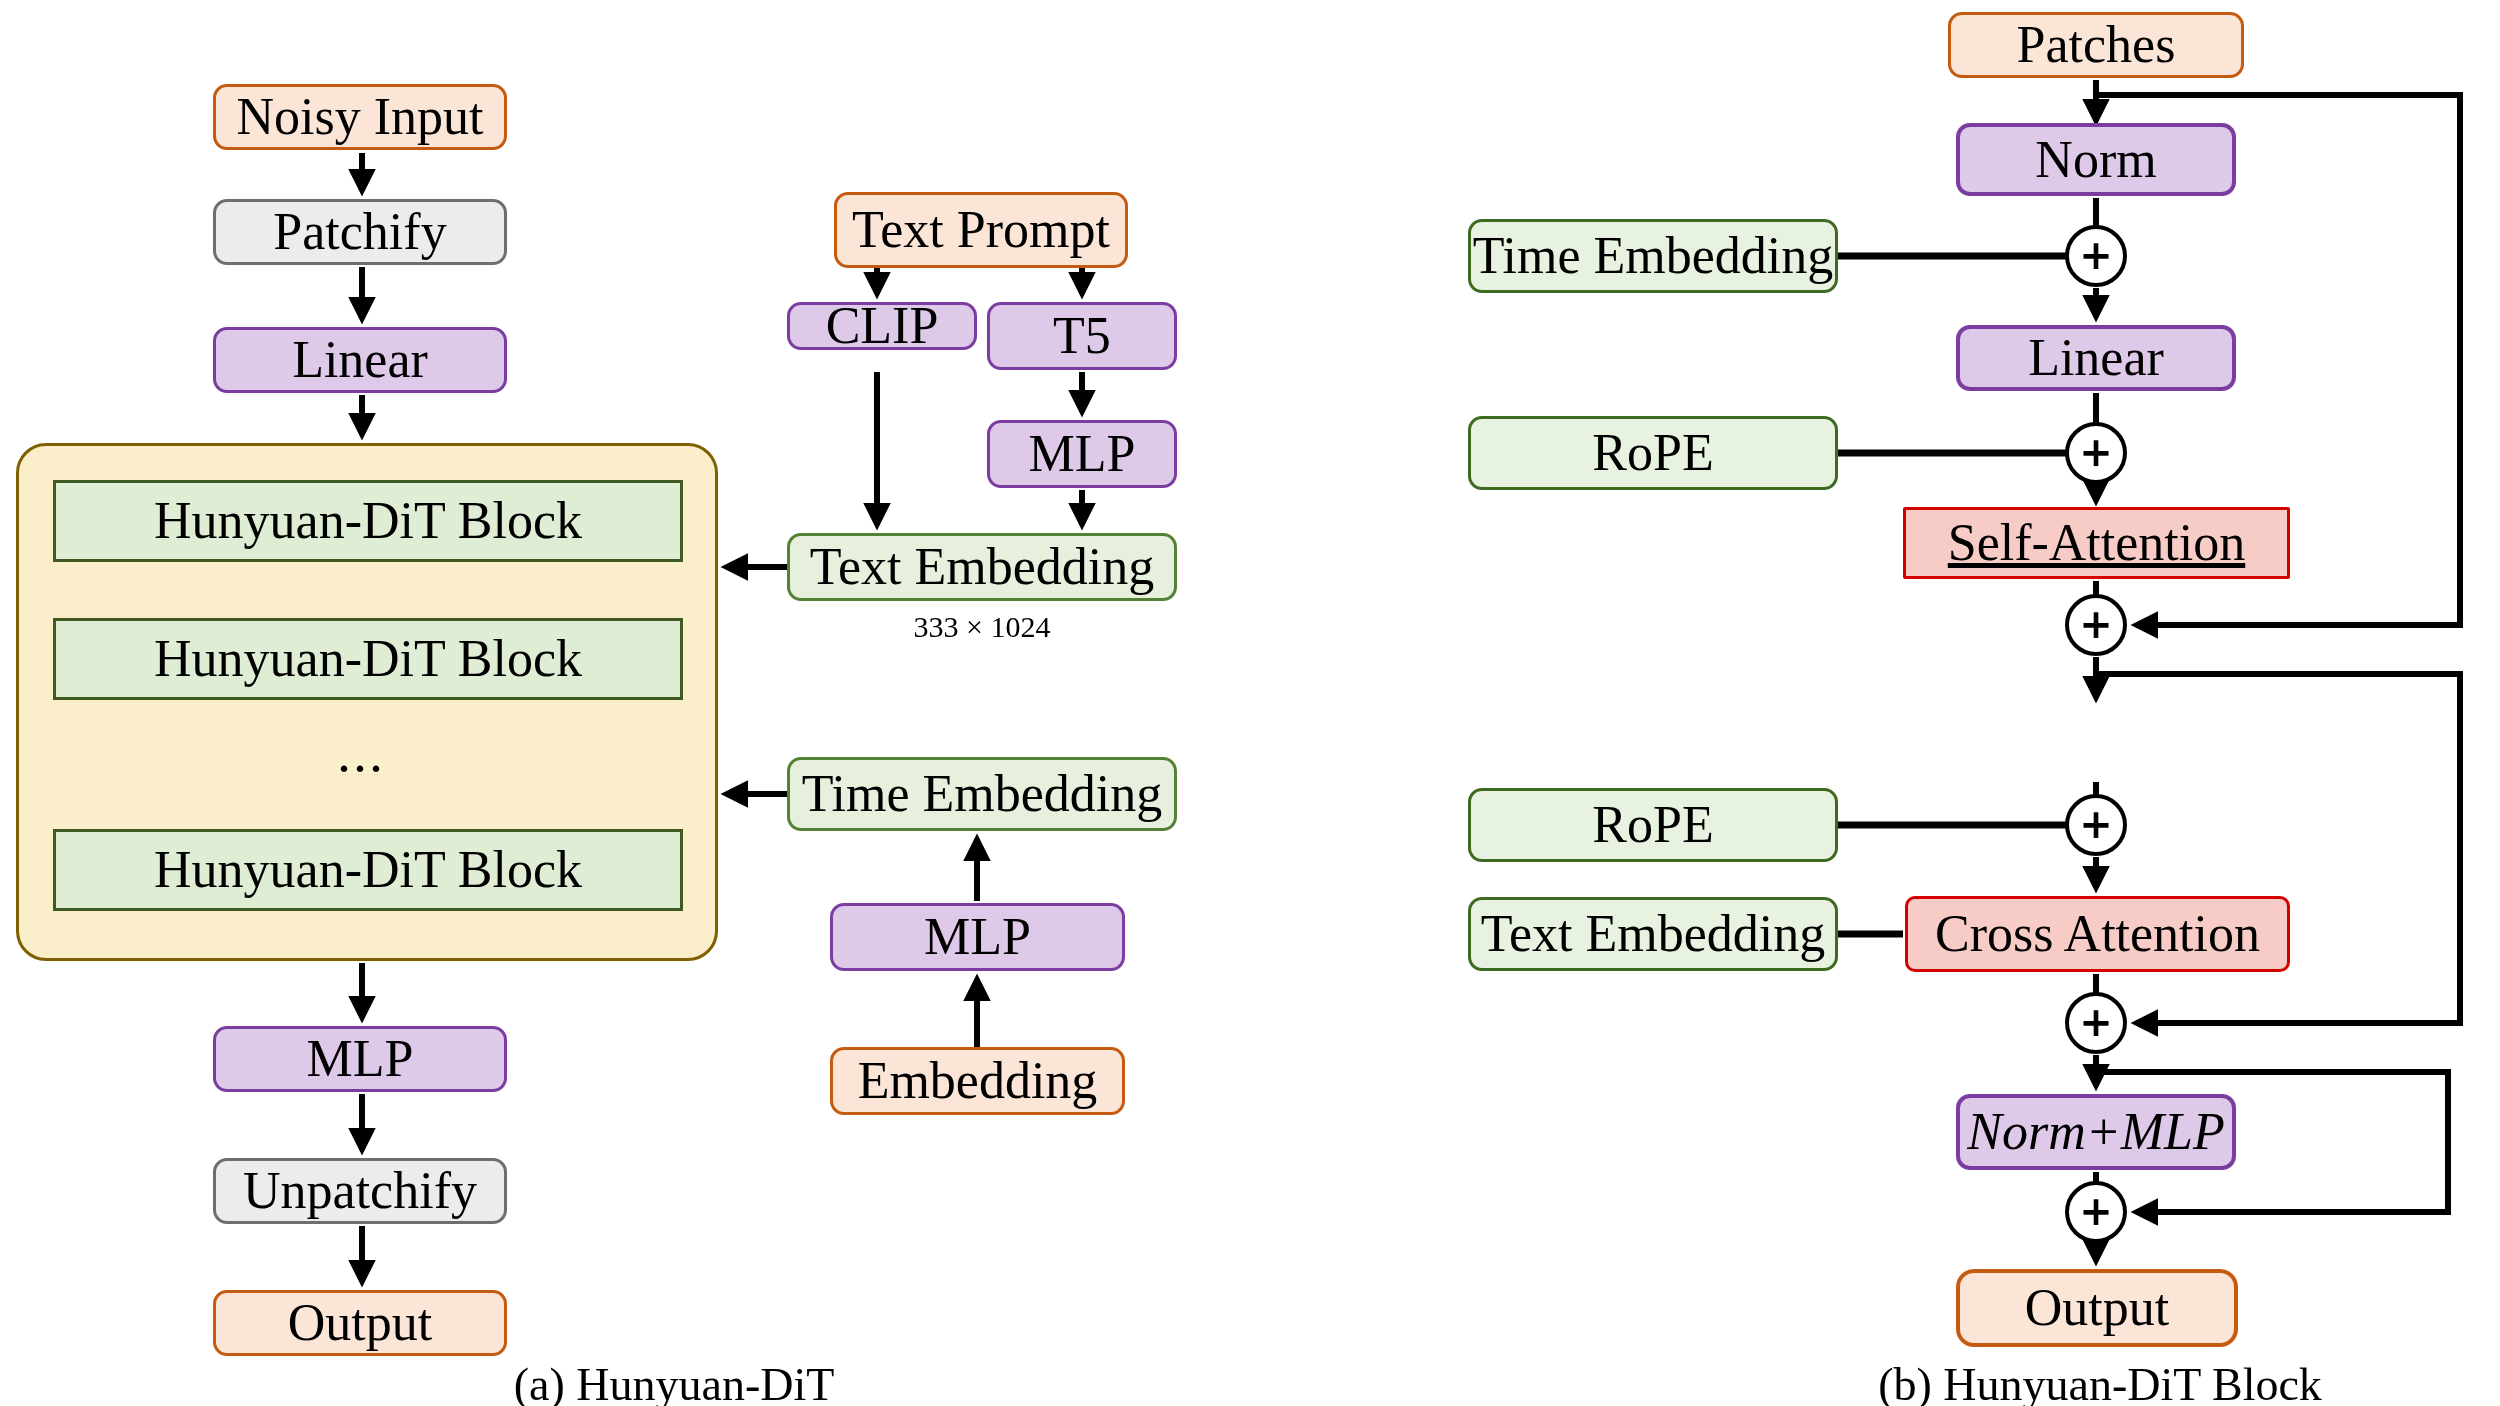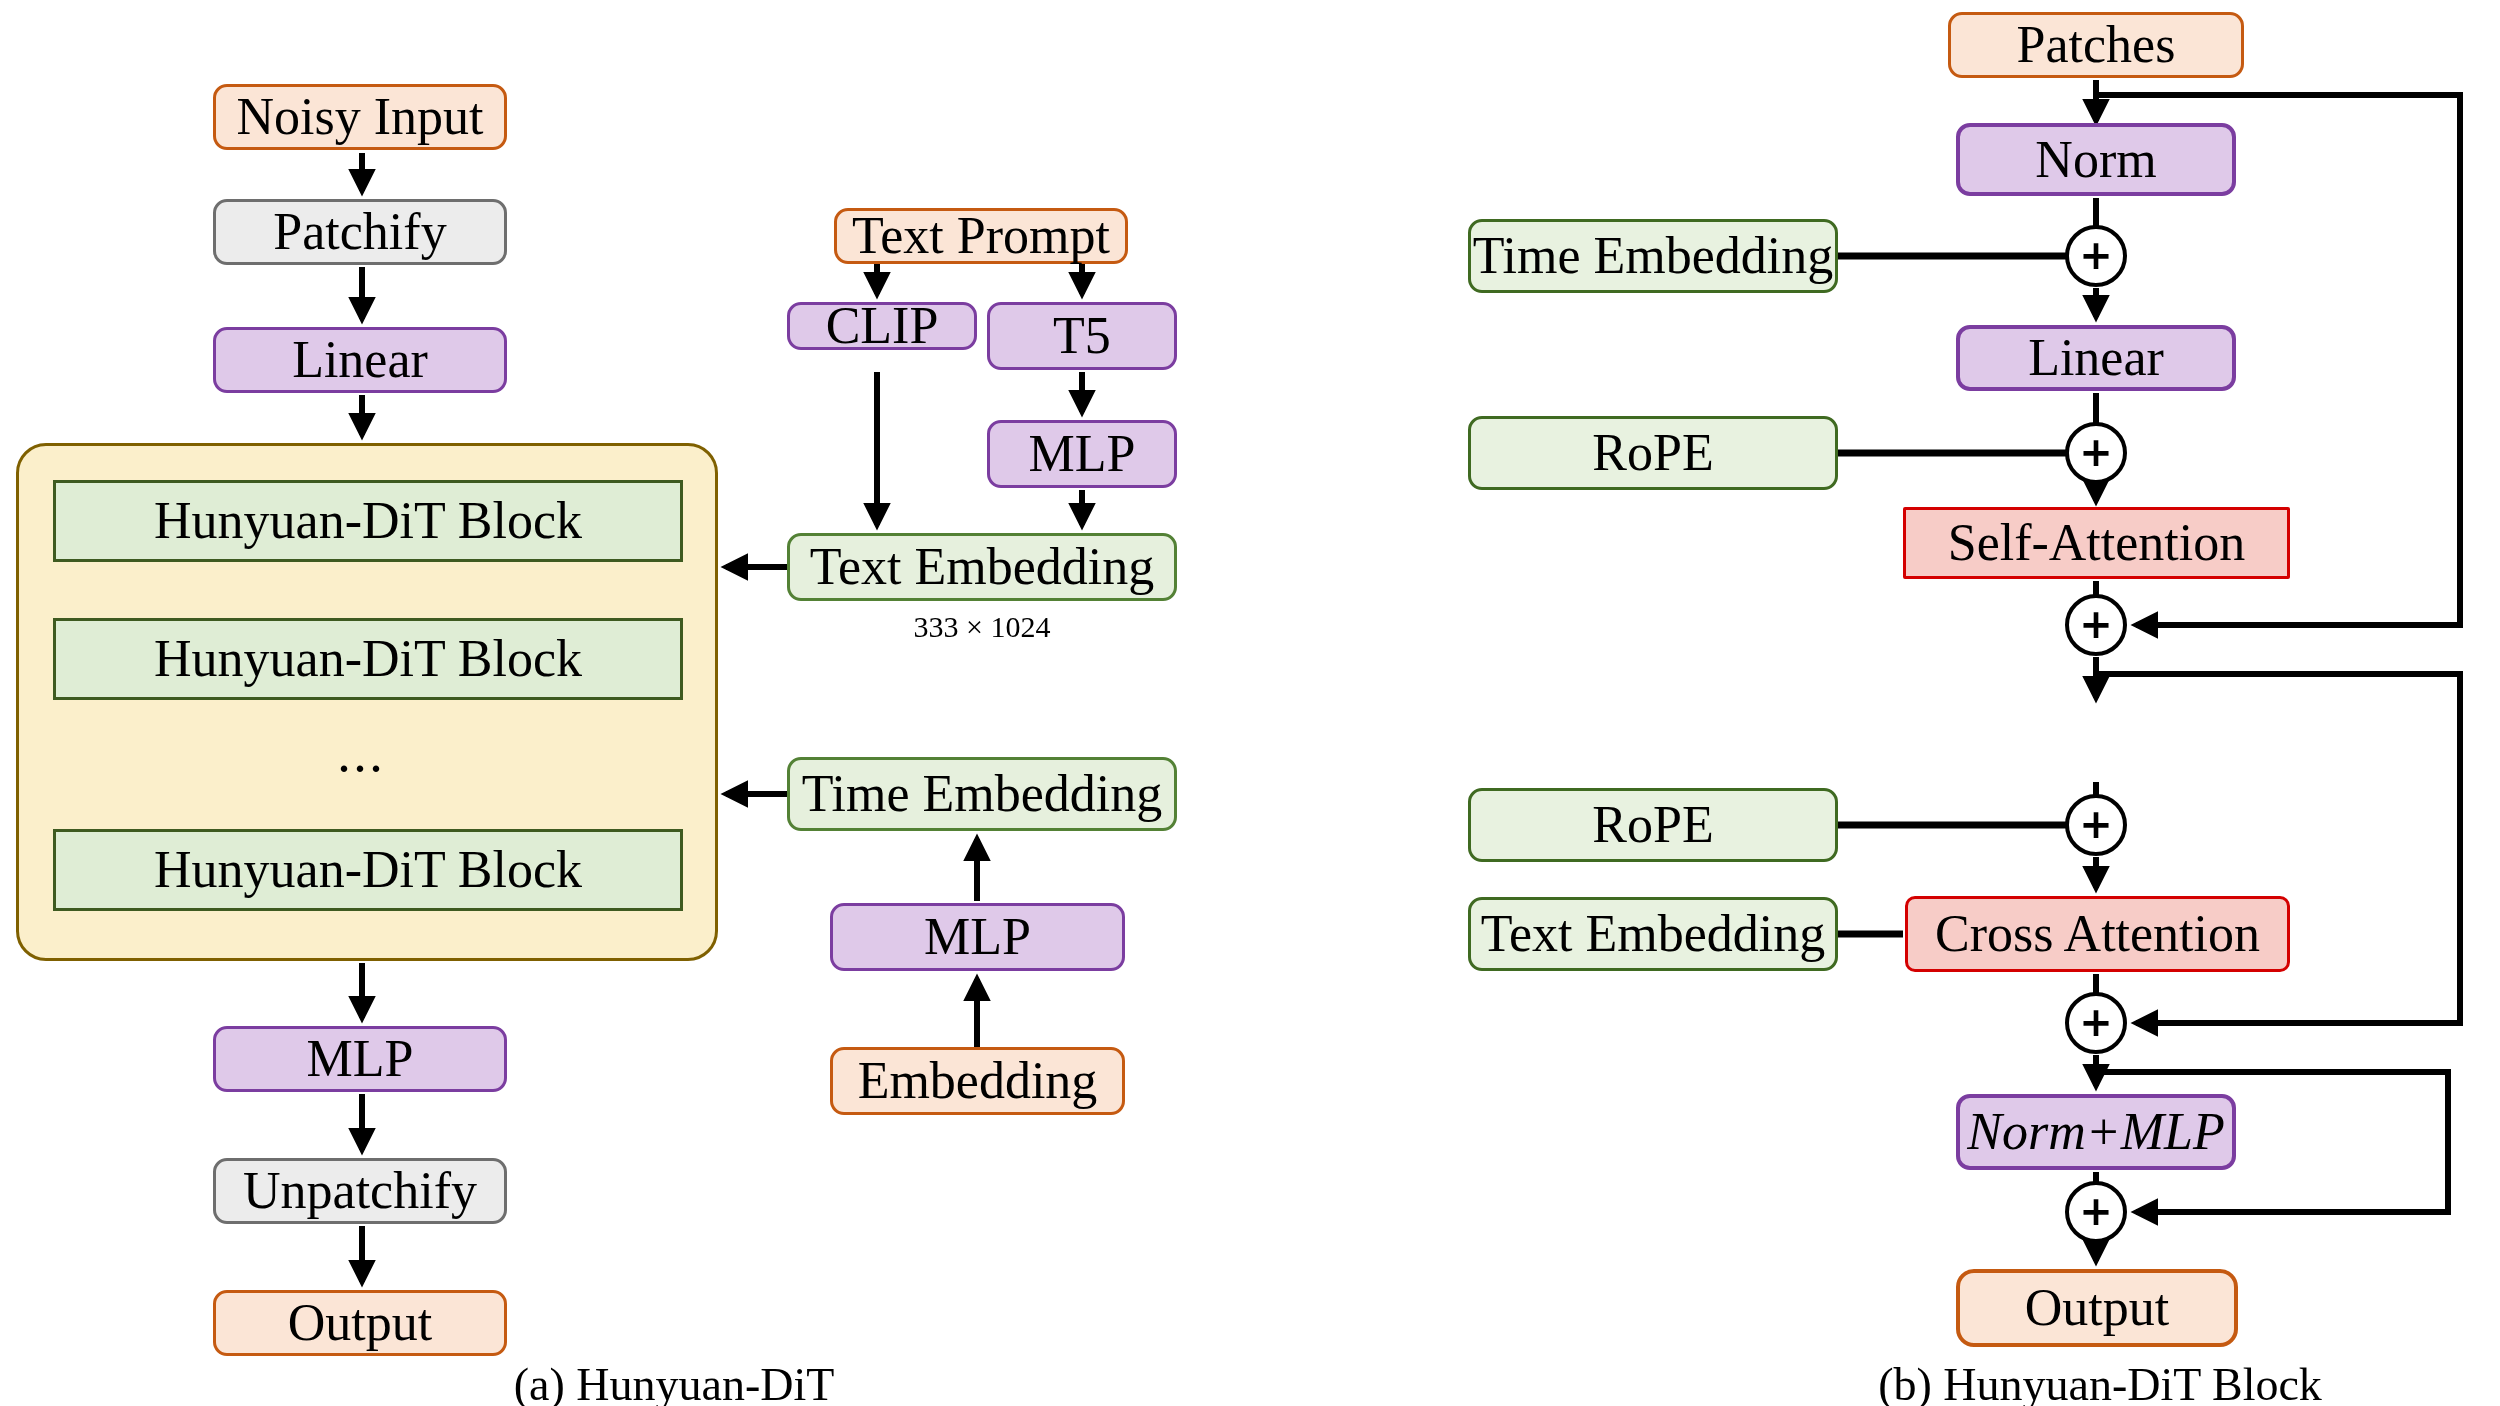--- a/index.html
+++ b/index.html
@@ -26,21 +26,21 @@
     white-space: nowrap;
   }
   .orange  { background: var(--orange-fill);  border: 3.5px solid var(--orange-border);  border-radius: 14px; }
   .orange-big { background: var(--orange-fill); border: 4px solid var(--orange-border); border-radius: 18px; }
   .gray    { background: var(--gray-fill);    border: 3.5px solid var(--gray-border);    border-radius: 14px; }
   .purple  { background: var(--purple-fill);  border: 3.5px solid var(--purple-border);  border-radius: 14px; }
   .purple-b{ background: var(--purple-fill);  border: 4px solid var(--purple-border);    border-radius: 14px; }
   .green-a { background: var(--green-a-fill); border: 3.5px solid var(--green-a-border); border-radius: 14px; }
   .green-blk{ background: var(--green-blk-fill); border: 3px solid var(--green-blk-border); border-radius: 0; }
   .green-b { background: var(--green-b-fill); border: 3.5px solid var(--green-b-border); border-radius: 14px; }
-  .red-sq  { background: var(--red-fill);     border: 3.5px solid var(--red-border);     border-radius: 2px; }
+  .red-sq  { background: var(--red-fill);     border: 3.5px solid var(--red-border);     border-radius: 2px; text-decoration: underline; }
   .red-rd  { background: var(--red-fill);     border: 3.5px solid var(--red-border);     border-radius: 12px; }
   .container-yellow {
     position: absolute;
     box-sizing: border-box;
     background: var(--yellow-fill);
     border: 3.5px solid var(--yellow-border);
     border-radius: 30px;
     z-index: 1;
   }
   .plus-node {
@@ -149,21 +149,21 @@
 
   <div class="box green-blk" style="left:53px; top:480px; width:630px; height:82px;">Hunyuan-DiT Block</div>
   <div class="box green-blk" style="left:53px; top:618px; width:630px; height:82px;">Hunyuan-DiT Block</div>
   <div class="dots" style="left:263px; top:735px; width:200px;">...</div>
   <div class="box green-blk" style="left:53px; top:829px; width:630px; height:82px;">Hunyuan-DiT Block</div>
 
   <div class="box purple" style="left:213px; top:1026px; width:294px; height:66px;">MLP</div>
   <div class="box gray" style="left:213px; top:1158px; width:294px; height:66px;">Unpatchify</div>
   <div class="box orange" style="left:213px; top:1290px; width:294px; height:66px;">Output</div>
 
-  <div class="box orange" style="left:834px; top:192px; width:294px; height:56px;margin-top:16px;">Text Prompt</div>
+  <div class="box orange" style="left:834px; top:192px; width:294px; height:76px;">Text Prompt</div>
   <div class="box purple" style="left:787px; top:302px; width:190px; height:48px;">CLIP</div>
   <div class="box purple" style="left:987px; top:302px; width:190px; height:68px;">T5</div>
   <div class="box purple" style="left:987px; top:420px; width:190px; height:68px;">MLP</div>
   <div class="box green-a" style="left:787px; top:533px; width:390px; height:68px;">Text Embedding</div>
   <div class="small-label" style="left:832px; top:610px; width:300px;">333 × 1024</div>
   <div class="box green-a" style="left:787px; top:757px; width:390px; height:74px;">Time Embedding</div>
   <div class="box purple" style="left:830px; top:903px; width:295px; height:68px;">MLP</div>
   <div class="box orange" style="left:830px; top:1047px; width:295px; height:68px;">Embedding</div>
 
   <div class="caption" style="left:374px; top:1358px; width:600px;">(a) Hunyuan-DiT</div>

